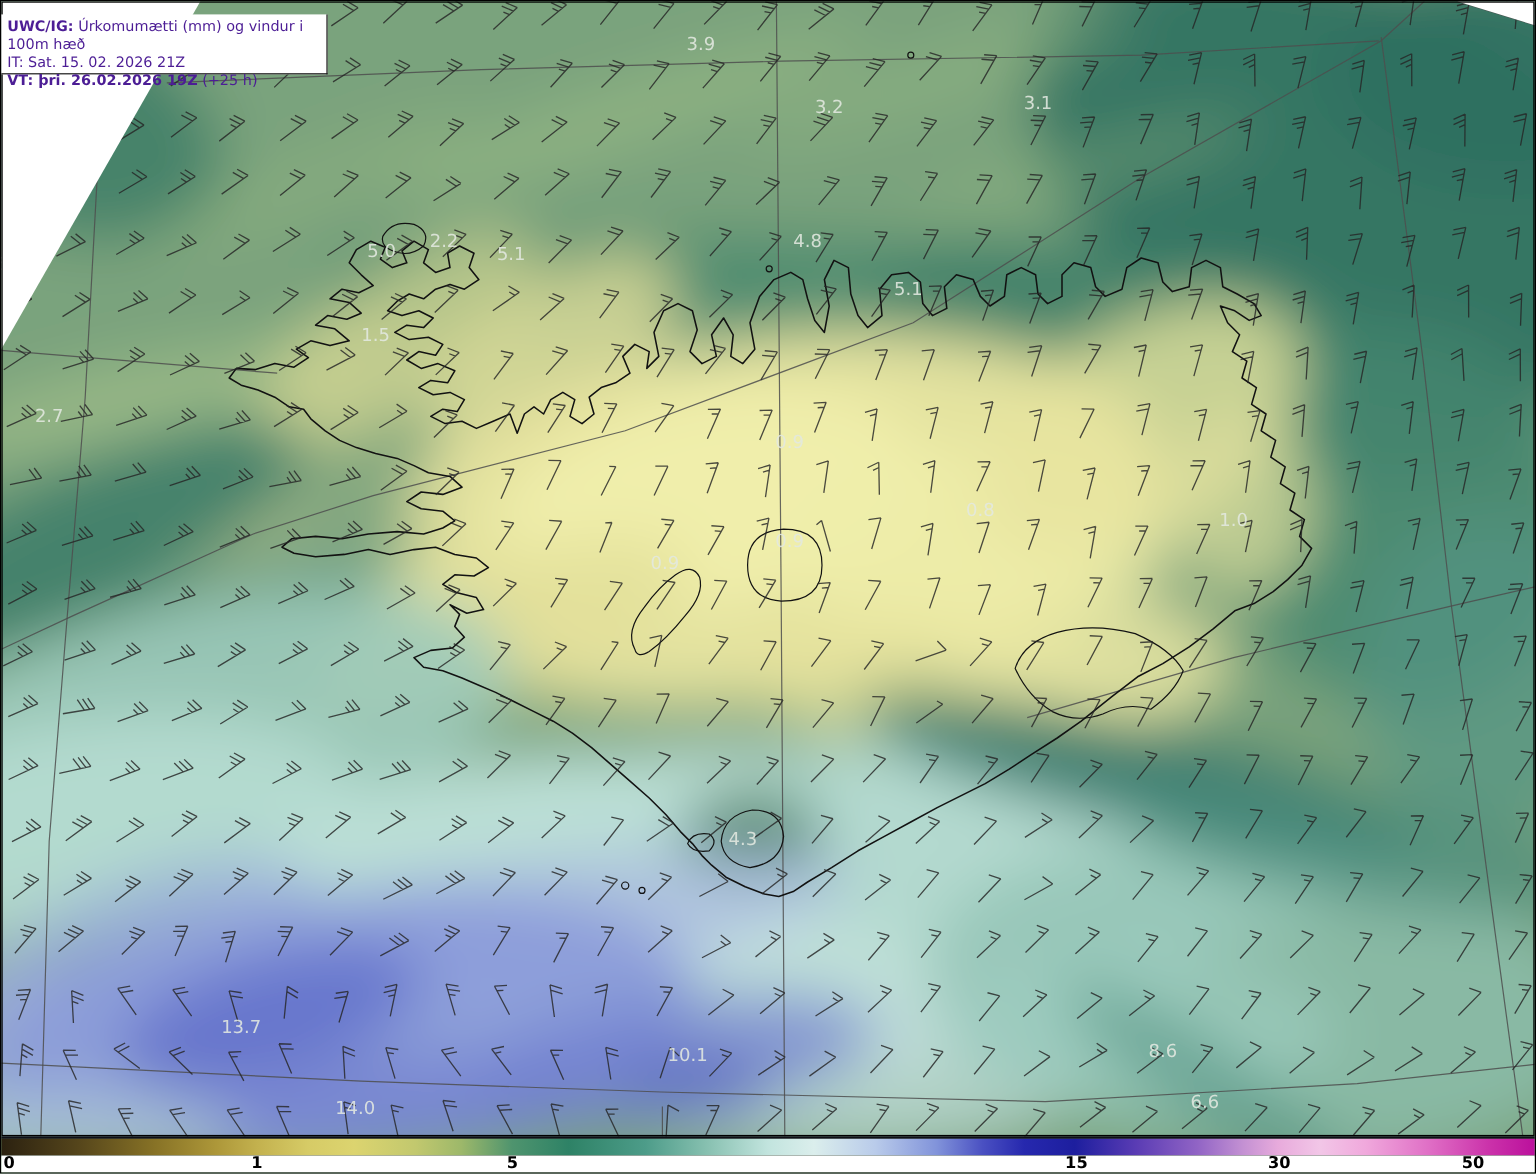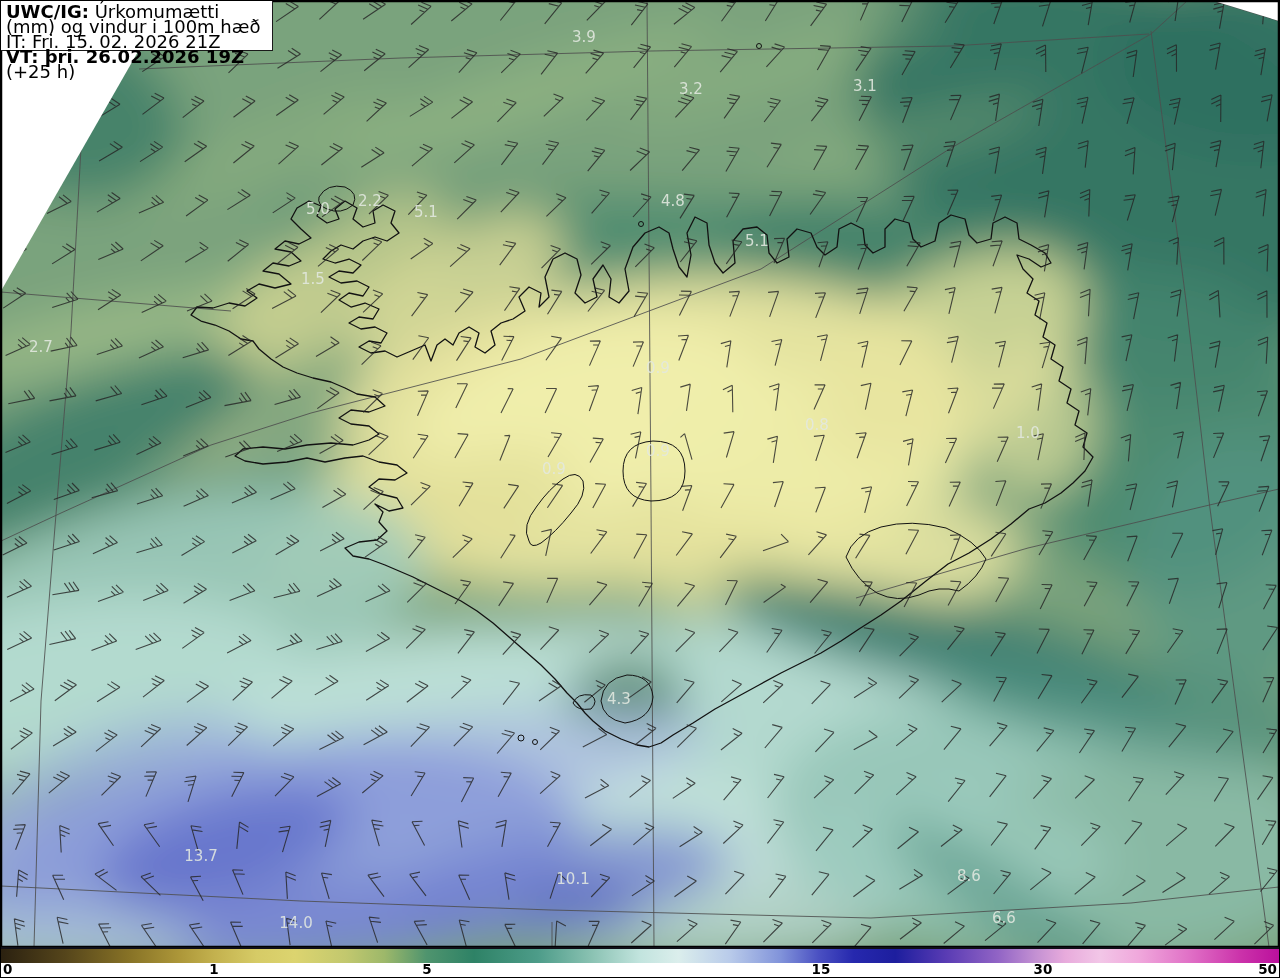--- a/index.html
+++ b/index.html
@@ -1,21 +1,21 @@
 <!DOCTYPE html>
 <html><head>
 <meta charset="utf-8">
 <style>
   html,body{margin:0;padding:0;background:#888;}
   #root{position:relative;width:1278px;height:976px;border:1px solid #000;overflow:hidden;
         font-family:"DejaVu Sans","Liberation Sans",sans-serif;background:#7aa37d;}
   #map{position:absolute;left:0;top:0;display:block;}
-  #titlebox{position:absolute;left:0;top:0;width:266px;height:44px;background:#fff;
+  #titlebox{position:absolute;left:0;top:11px;width:266px;height:44px;background:#fff;
             border:1px solid #1a1a1a;border-left:none;border-top:none;padding:3px 0 2px 5px;
-            font-size:18px;line-height:15px;color:#000000;z-index:5;}
+            font-size:12px;line-height:15px;color:#4c1d95;z-index:5;}
   #titlebox b{font-weight:bold;}
   #cbline{position:absolute;left:0;top:946px;width:1278px;height:2px;background:#101018;}
   #cbgrad{position:absolute;left:0;top:948px;width:1278px;height:14px;border-bottom:1px solid #222;}
   #cblabels{position:absolute;left:0;top:962px;width:1278px;height:14px;background:#fff;}
   #cblabels span{position:absolute;top:-1px;font-size:13.5px;font-weight:600;color:#000;
                  transform:translateX(-50%);line-height:14px;}
   #cblabels span.first{transform:none;}
   #cblabels span.last{transform:translateX(-100%);}
   .vlabel{font-size:15px;fill:#e3e8e0;fill-opacity:0.88;}
 </style>
@@ -137,29 +137,29 @@
       </g>
     <g id="bounds">
         <polygon points="0,0 166,0 0,290" fill="#fff"></polygon>
         <polygon points="1213,0 1278,0 1278,20" fill="#fff"></polygon>
         <rect x="0.5" y="0.5" width="1277" height="945" fill="none" stroke="#000" stroke-width="1.5"></rect>
       </g>
   </svg>
 
   <div id="titlebox">
     <div><b>UWC/IG:</b><span> Úrkomumætti (mm) og vindur i 100m hæð</span></div>
-    <div>IT: Fri. 15. 02. 2026 21Z</div>
+    <div>IT: Sat. 15. 02. 2026 21Z</div>
     <div><b>VT: þri. 26.02.2026 19Z</b><span> (+25 h)</span></div>
   </div>
 
   <div id="cbline"></div>
   <div id="cbgrad" style="background: linear-gradient(to right, rgb(43, 33, 16) 0%, rgb(85, 69, 27) 5%, rgb(135, 114, 38) 10%, rgb(173, 151, 57) 14%, rgb(195, 177, 78) 16.7%, rgb(214, 203, 102) 20%, rgb(220, 212, 111) 23%, rgb(194, 200, 110) 27%, rgb(157, 184, 106) 30%, rgb(79, 148, 110) 33.3%, rgb(46, 130, 102) 37%, rgb(77, 156, 137) 42%, rgb(135, 192, 176) 46%, rgb(194, 228, 222) 50%, rgb(219, 238, 236) 53%, rgb(185, 203, 234) 57%, rgb(129, 147, 218) 61%, rgb(74, 80, 194) 64%, rgb(38, 40, 174) 66.7%, rgb(29, 30, 158) 70%, rgb(90, 60, 180) 74%, rgb(145, 100, 197) 78%, rgb(196, 145, 211) 81%, rgb(232, 171, 220) 83.3%, rgb(242, 198, 231) 86%, rgb(240, 168, 220) 89%, rgb(224, 112, 198) 93%, rgb(203, 50, 170) 97%, rgb(187, 16, 156) 100%);"></div>
   <div id="cblabels">
       <span class="first" style="left: 2px;">0</span>
       <span style="left: 213px;">1</span>
       <span style="left: 426px;">5</span>
       <span style="left: 639px; margin-top: 25px;">10</span>
-      <span style="left: 820px;">15</span>
-      <span style="left: 1042px;">30</span>
-      <span class="last" style="left: 1276px;">50</span>
+      <span style="left: 896px;">15</span>
+      <span style="left: 1065px;">30</span>
+      <span class="last" style="left: 1236px;">50</span>
     </div>
 
 </div>
 
 </body></html>

